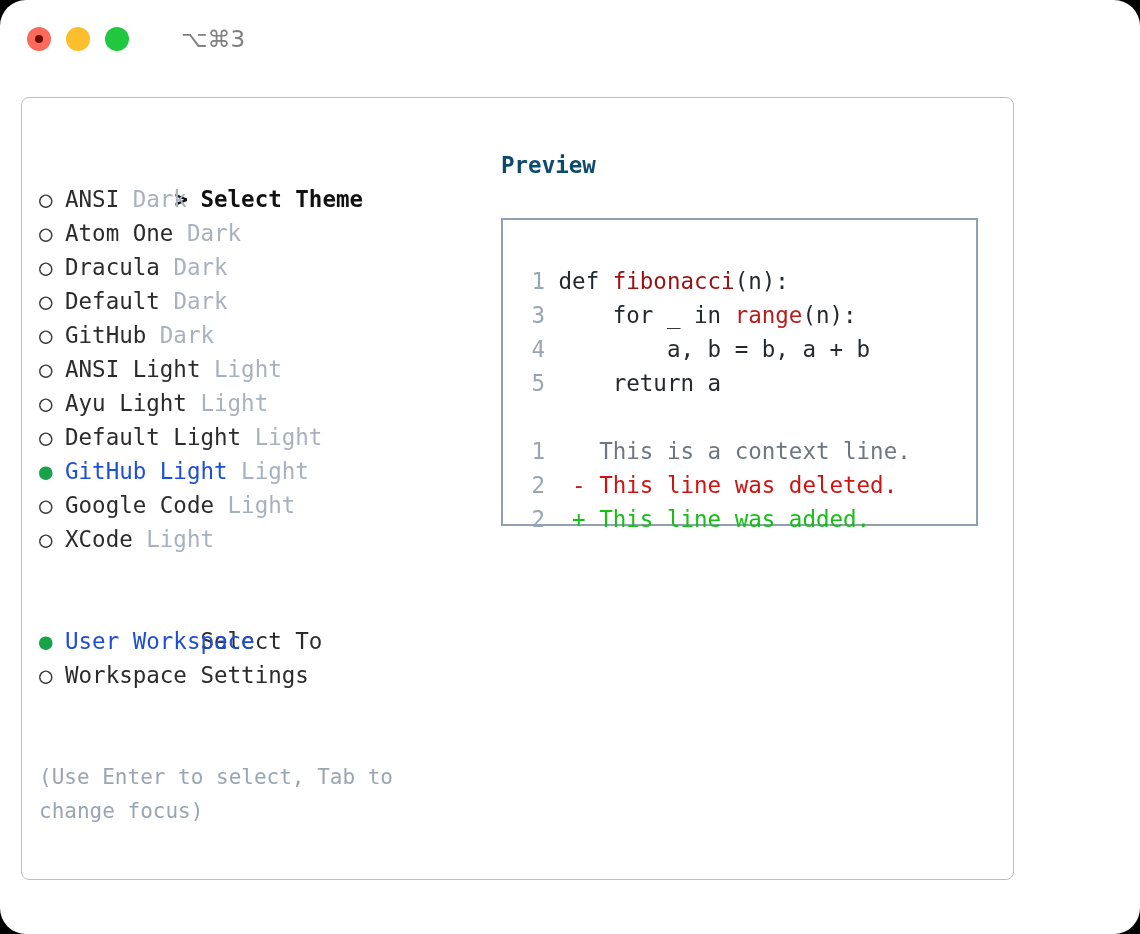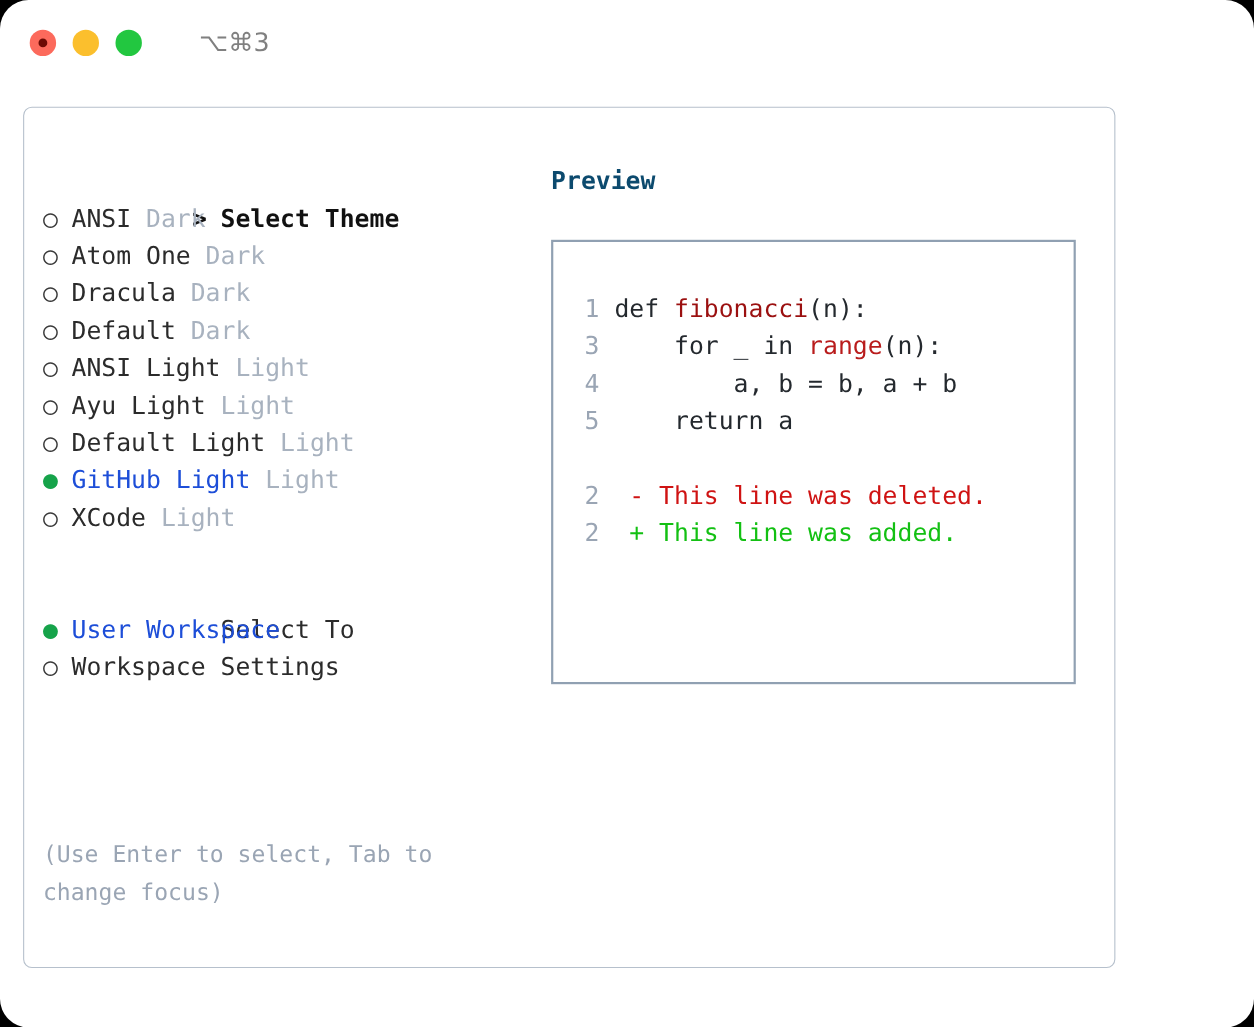--- a/index.html
+++ b/index.html
@@ -155,21 +155,21 @@
   #preview-title {
     font-size: 22.5px;
     line-height: 34px;
     font-weight: bold;
     color: #0c4a6e;
     white-space: pre;
   }
   #preview-box {
     margin-top: 36px;
     width: 477px;
-    height: 404px;
+    height: 308px;
     border: 2px solid #90a0b2;
     box-sizing: border-box;
     background: #ffffff;
     position: relative;
   }
   #code-area {
     position: absolute;
     left: 14px;
     top: 44px;
     right: 6px;
@@ -214,24 +214,26 @@
 
       <div id="left-col">
         <div class="row section-title">
           <span class="caret">&gt;</span><span>Select Theme</span>
         </div>
         <div id="theme-list">
             <div class="row"><span class="bullet">○</span><span class="item-name">ANSI</span> <span class="item-tag">Dark</span></div>
             <div class="row"><span class="bullet">○</span><span class="item-name">Atom One</span> <span class="item-tag">Dark</span></div>
             <div class="row"><span class="bullet">○</span><span class="item-name">Dracula</span> <span class="item-tag">Dark</span></div>
             <div class="row"><span class="bullet">○</span><span class="item-name">Default</span> <span class="item-tag">Dark</span></div>
+            <div class="row"><span class="bullet">○</span><span class="item-name">GitHub</span> <span class="item-tag">Dark</span></div>
             <div class="row"><span class="bullet">○</span><span class="item-name">ANSI Light</span> <span class="item-tag">Light</span></div>
             <div class="row"><span class="bullet">○</span><span class="item-name">Ayu Light</span> <span class="item-tag">Light</span></div>
             <div class="row"><span class="bullet">○</span><span class="item-name">Default Light</span> <span class="item-tag">Light</span></div>
             <div class="row selected"><span class="bullet selected">●</span><span class="item-name">GitHub Light</span> <span class="item-tag">Light</span></div>
+            <div class="row"><span class="bullet">○</span><span class="item-name">Google Code</span> <span class="item-tag">Light</span></div>
             <div class="row"><span class="bullet">○</span><span class="item-name">XCode</span> <span class="item-tag">Light</span></div>
           </div>
 
         <div class="blank-row"></div>
 
         <div class="row">
           <span class="spacer"></span><span>Select To</span>
         </div>
         <div id="apply-to-list">
             <div class="row selected"><span class="bullet selected">●</span><span class="item-name">User Workspace</span></div>
@@ -246,20 +248,21 @@
         <div id="preview-box">
           <div id="code-area">
             <div id="code-lines">
                 <div class="code-line"><span class="lineno">1</span> <span class="tok-plain">def </span><span class="tok-fn">fibonacci</span><span class="tok-plain">(n):</span></div>
                 <div class="code-line"><span class="lineno">3</span> <span class="tok-plain">    for _ in </span><span class="tok-builtin">range</span><span class="tok-plain">(n):</span></div>
                 <div class="code-line"><span class="lineno">4</span> <span class="tok-plain">        a, b = b, a + b</span></div>
                 <div class="code-line"><span class="lineno">5</span> <span class="tok-plain">    return a</span></div>
               </div>
             <div class="blank-row"></div>
             <div id="diff-lines">
+                <div class="code-line"><span class="lineno">1</span>  <span class="diff-ctx"> </span> <span class="diff-ctx">This is a context line.</span></div>
                 <div class="code-line"><span class="lineno">2</span>  <span class="diff-del">-</span> <span class="diff-del">This line was deleted.</span></div>
                 <div class="code-line"><span class="lineno">2</span>  <span class="diff-add">+</span> <span class="diff-add">This line was added.</span></div>
               </div>
           </div>
         </div>
       </div>
 
     </div>
   </div>
 </div>

